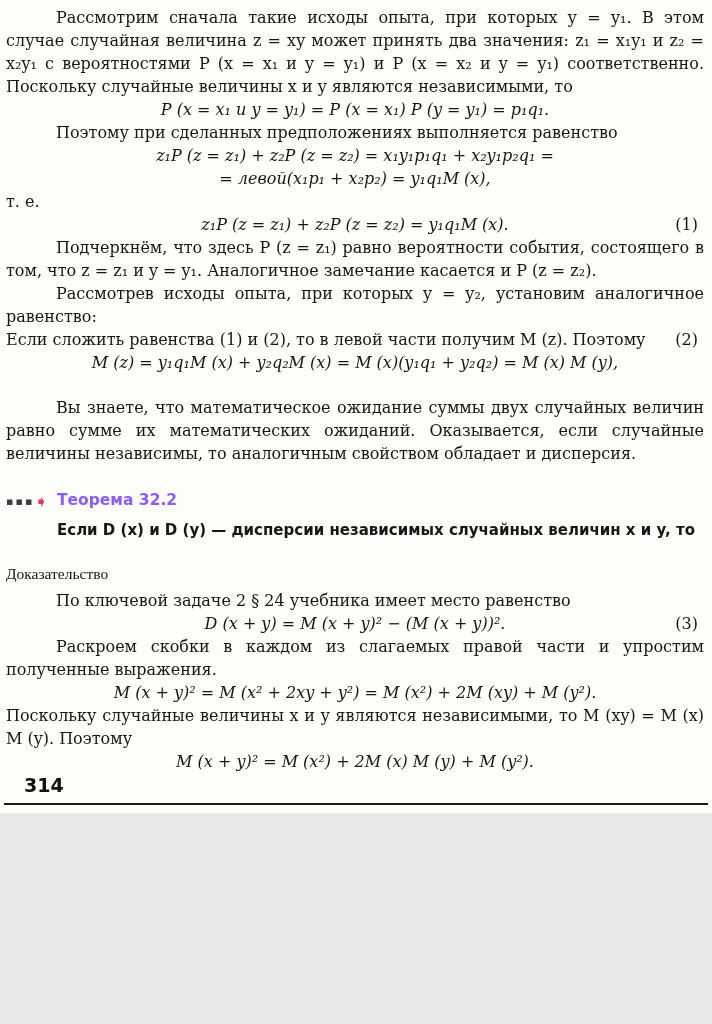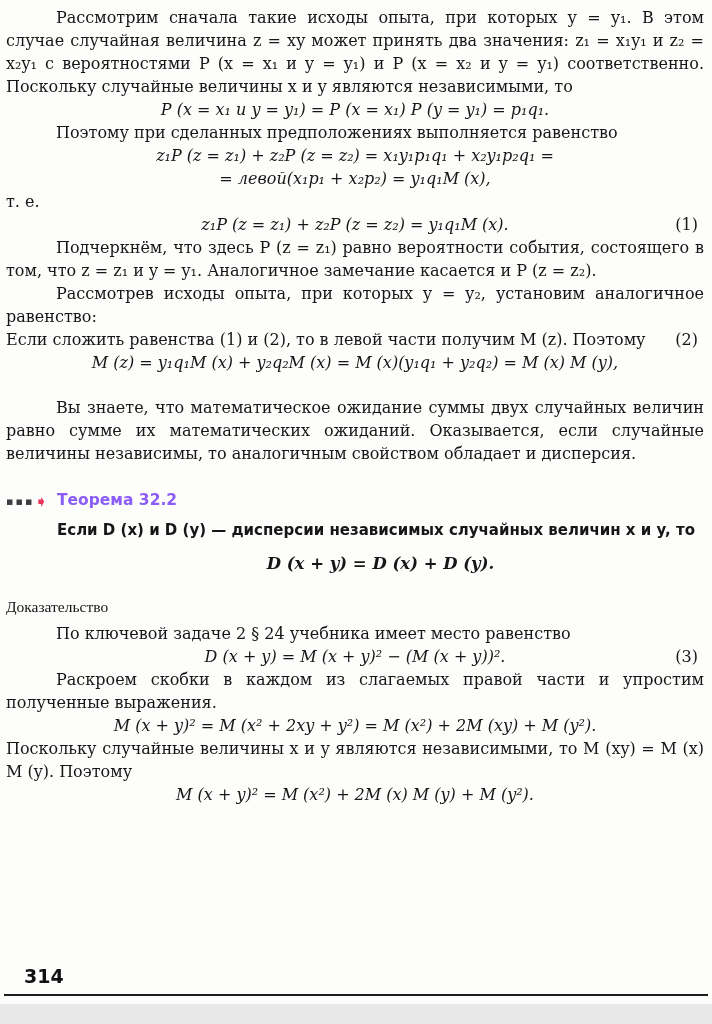--- a/index.html
+++ b/index.html
@@ -1,18 +1,18 @@
 <!DOCTYPE html>
 <html><head>
 <meta charset="utf-8">
 <style>
   html,body { margin:0; padding:0; background:#e8e8e8; }
   .page {
     position:relative;
-    width:712px; height:1004px;
+    width:712px; height:813px;
     background:#fdfdfc;
     box-sizing:border-box;
     padding:6px 8px 0 6px;
     font-family:"DejaVu Serif","Liberation Serif",serif;
     font-size:16px;
     line-height:23px;
     color:#161616;
     overflow:hidden;
   }
   p { margin:0; text-align:justify; }
@@ -139,21 +139,20 @@
   <div class="spacer-md"></div>
 
   <p class="indent">Вы знаете, что математическое ожидание суммы двух случайных величин равно сумме их математических ожиданий. Оказывается, если случайные величины независимы, то аналогичным свойством обладает и дисперсия.</p>
 
   <div class="theorem">
     <span class="theorem-marker">
       <span class="marker-squares">▪▪▪</span><span class="marker-arrow">➧</span>
     </span>
     <div class="theorem-title">Теорема 32.2</div>
     <div class="theorem-body">Если D (x) и D (y) — дисперсии независимых случайных величин x и y, то</div>
-    <div class="theorem-eq">D (x + y) = D (x) + D (y).</div>
   </div>
 
   <p class="proof-label">Доказательство</p>
 
   <p class="indent">По ключевой задаче 2 § 24 учебника имеет место равенство</p>
 
   <div class="eq-row">
     <span>D (x + y) = M (x + y)² − (M (x + y))².</span>
     <span class="eq-num">(3)</span>
   </div>

